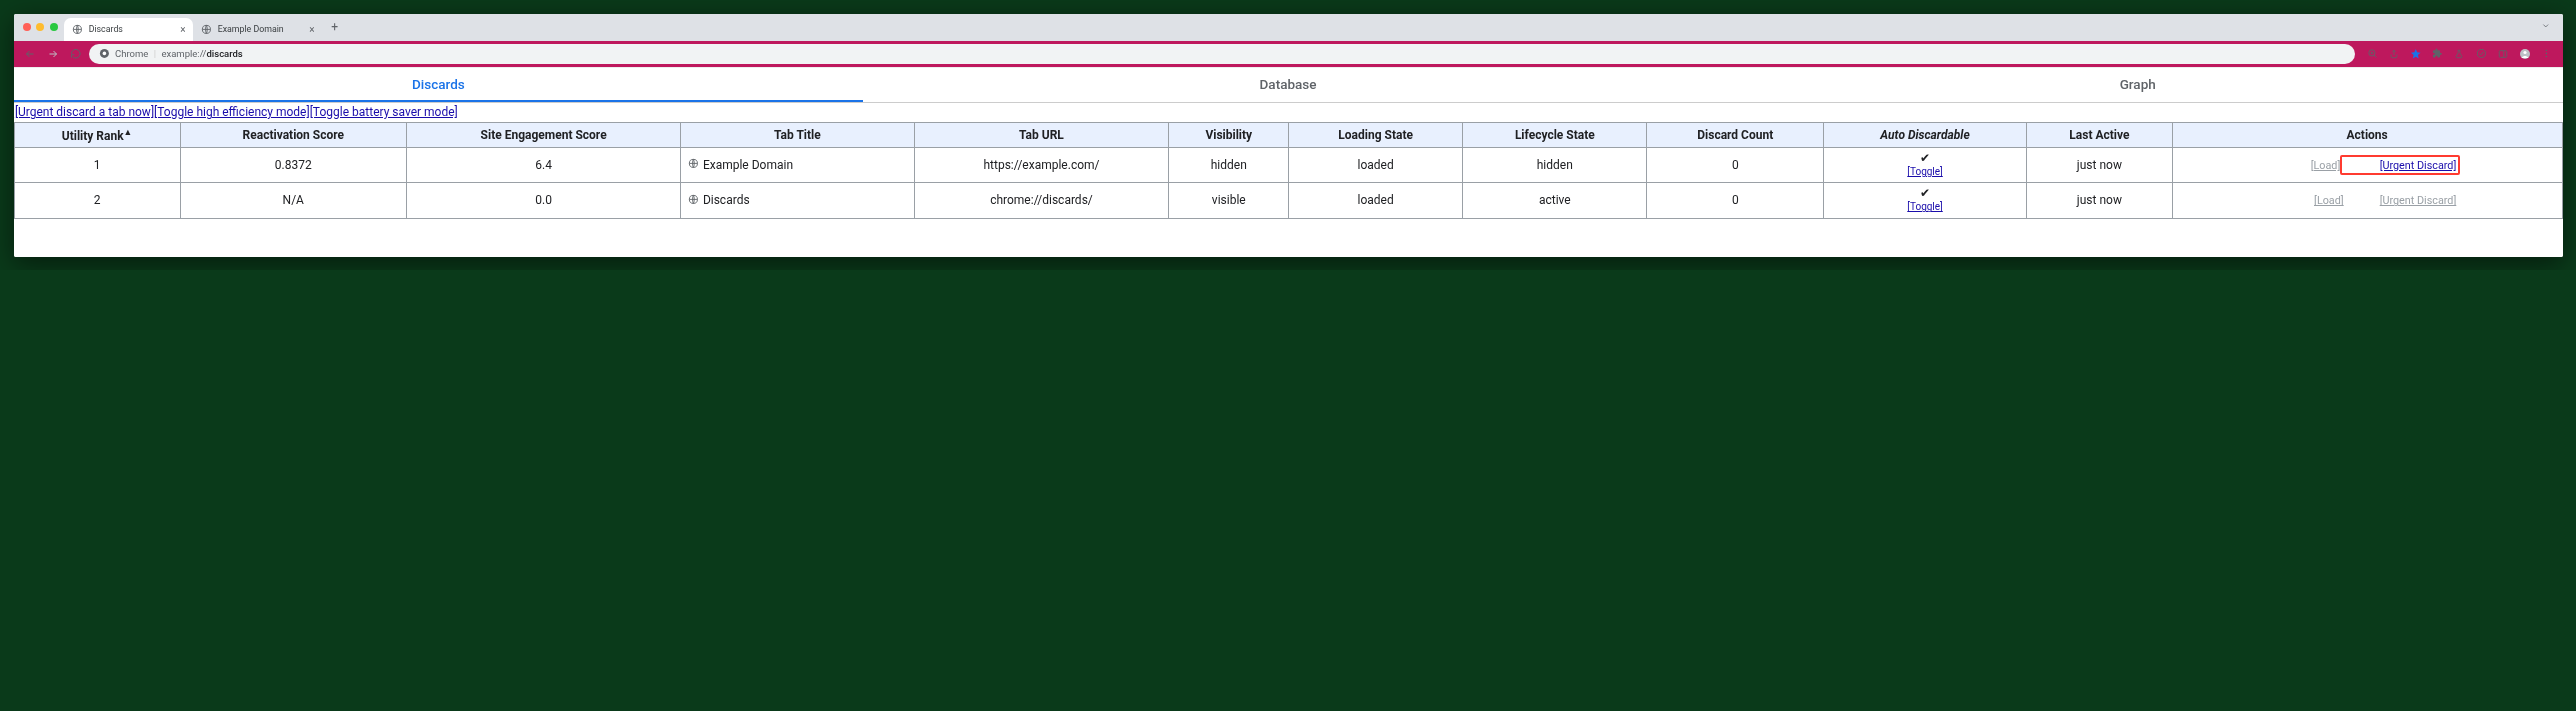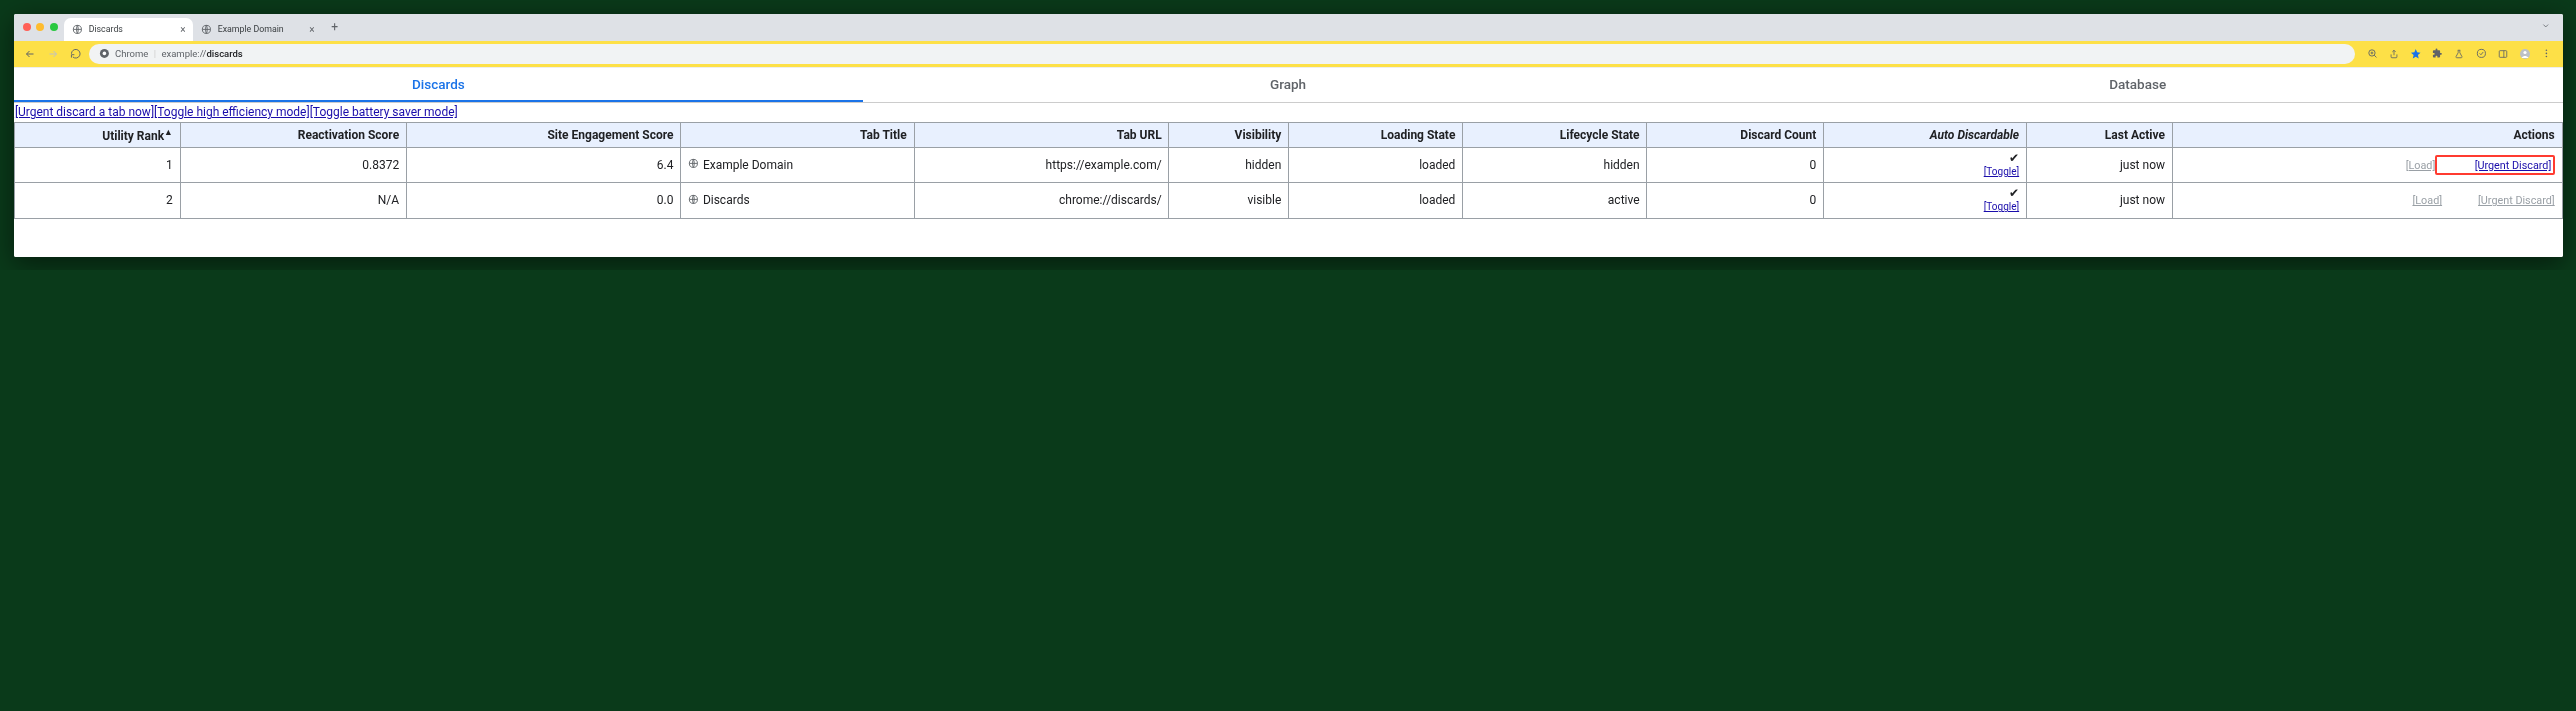--- a/index.html
+++ b/index.html
@@ -36,21 +36,21 @@
     min-width: 129px; position: relative;
   }
   .tab.active { background: #fff; }
   .tab .favicon { width: 10.8px; height: 10.8px; display:flex; align-items:center; justify-content:center; }
   .tab .close { margin-left: auto; font-size: 10px; color: #5f6368; }
   .new-tab { width: 19px; height: 19px; display:flex; align-items:center; justify-content:center; color:#5f6368; font-size: 12px; border-radius: 50%; margin-left: 2.7px;}
   .collapse { margin-left: auto; color:#5f6368; font-size: 9.5px; padding: 0 6.8px;}
   
   .nav-bar {
     display: flex; align-items: center; height: 27px; gap: 4px;
-    padding: 0 6.8px; background: #fde047; border-bottom: 0.7px solid #eee;
+    padding: 0 6.8px; background: #be185d; border-bottom: 0.7px solid #eee;
   }
   .nav-btn { width: 19px; height: 19px; display:flex; align-items:center; justify-content:center; color:#5f6368; border-radius:50%; }
   .omnibox {
     flex: 1; display:flex; align-items:center; gap:5.4px;
     background: #f1f3f4; border-radius: 13.5px; height: 20px; padding: 0 9.5px;
     font-size: 9.5px; color:#5f6368;
   }
   .omnibox .chrome-ic { width:10.8px; height:10.8px; }
   .omnibox .url-bold { color:#202124; font-weight: 500; }
   .right-icons { display:flex; align-items:center; gap: 2.7px; padding-left: 4px; }
@@ -58,21 +58,21 @@
   .star-icon svg { fill:#1a73e8; }
   
   .content { background:#fff; }
   .mode-tabs { display:flex; border-bottom: 0.7px solid #ccc; }
   .mode-tab { flex:1; text-align:center; font-size: 13.5px; color:#5f6368; padding: 8px 0; font-weight: 500; }
   .mode-tab.active { color:#1a73e8; border-bottom: 2px solid #1a73e8; }
   .toplinks { padding: 2.7px 1.4px; font-size: 12px; }
   .toplinks a { color:#1a0dab; text-decoration: underline; }
   table.data { width: 100%; border-collapse: collapse; table-layout: auto; }
   table.data th, table.data td {
-    border: 0.7px solid #9aa0a6; padding: 4px 6.8px; font-size: 12px; text-align: right;
+    border: 0.7px solid #9aa0a6; padding: 4px 6.8px; font-size: 12px; text-align: center;
     vertical-align: middle; color:#202124;
   }
   table.data th { background: #e8f0fe; font-weight: 700; }
   .sort-ind { font-size: 8.8px; vertical-align: super; }
   .cell-center { text-align: center; font-style: italic; }
   .auto-cell { text-align:center; line-height: 1.1; }
   .auto-cell .check { font-size: 12px; }
   .auto-cell a { color:#1a0dab; text-decoration: underline; font-size: 10px; }
   .actions a { color:#9aa0a6; text-decoration: underline; font-size: 10.8px; margin-left: 36px; }
   .actions a.hl { color:#1a0dab; }
@@ -199,22 +199,22 @@
             <circle cx="12" cy="12" r="1.8"></circle>
             <circle cx="12" cy="19" r="1.8"></circle>
           </svg>
         </div>
     </div>
   </div>
 
   <div class="content">
     <div class="mode-tabs">
       <div class="mode-tab active">Discards</div>
+      <div class="mode-tab">Database</div>
       <div class="mode-tab">Graph</div>
-      <div class="mode-tab">Database</div>
     </div>
 
     <div class="toplinks">
       <a href="#">[Urgent discard a tab now]</a><a href="#">[Toggle high efficiency mode]</a><a href="#">[Toggle battery saver mode]</a>
     </div>
 
     <table class="data">
       <thead>
         <tr>
           <th><span>Utility Rank</span><span class="sort-ind">▲</span></th>

